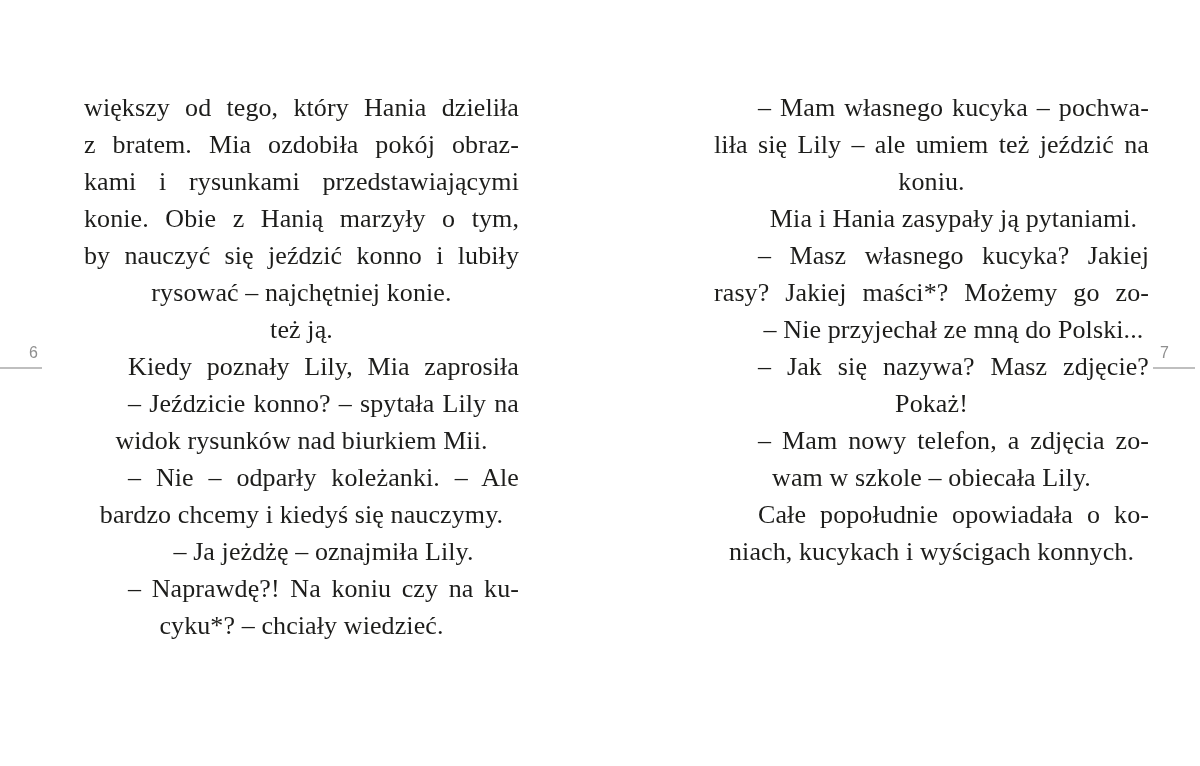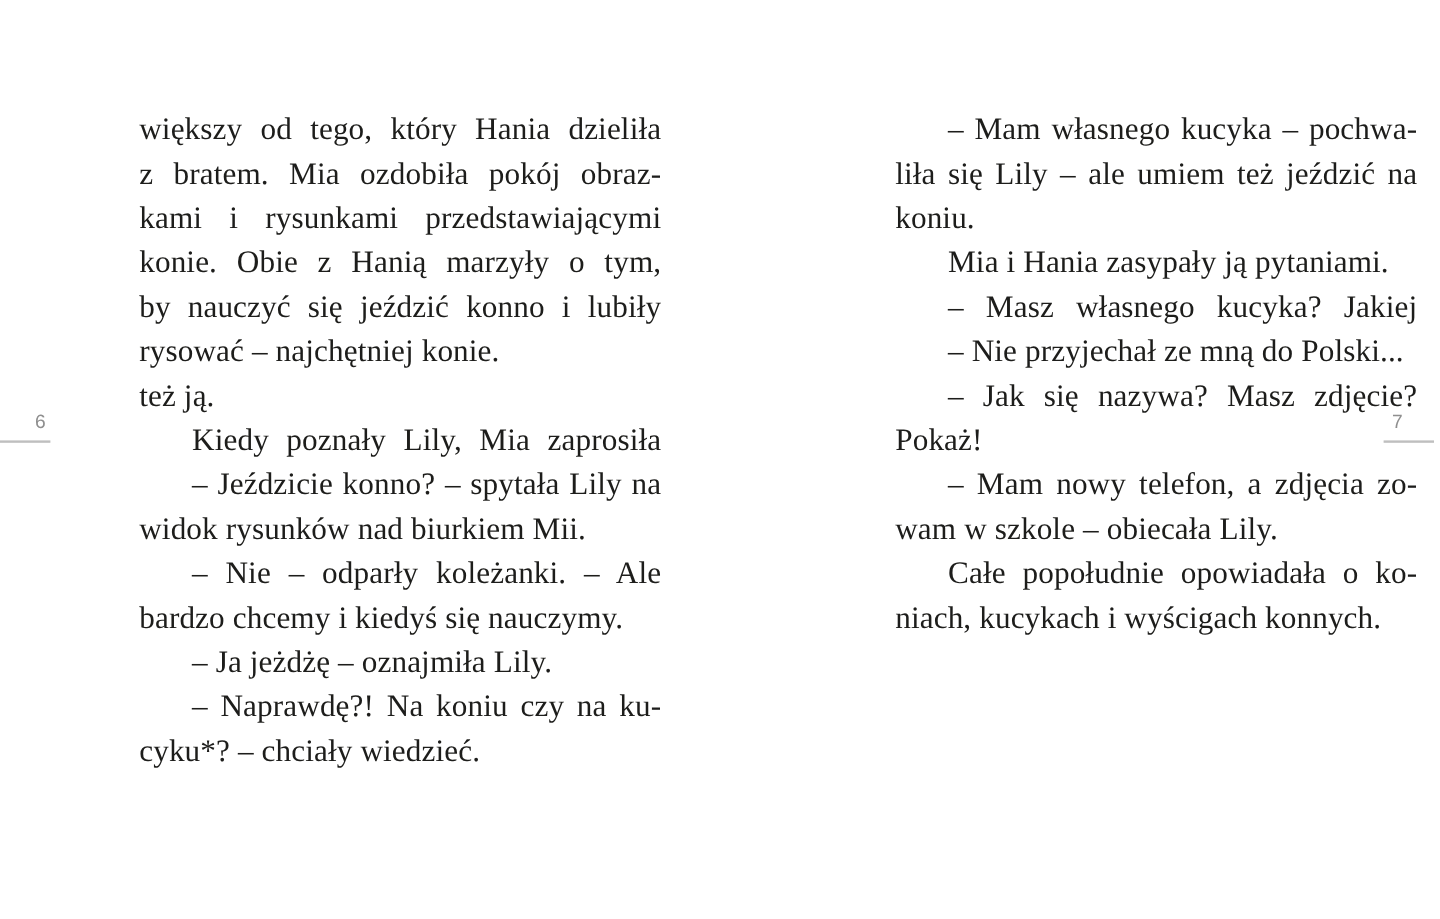--- a/index.html
+++ b/index.html
@@ -20,25 +20,24 @@
     background: #ffffff;
   }
   .page-text {
     position: absolute;
     top: 89px;
     width: 435px;
     font-size: 26px;
     line-height: 37px;
     color: #1d1d1b;
     letter-spacing: 0.1px;
-    margin-left: 32px;
   }
   .page-text--left  { left: 84px;  }
   .page-text--right { left: 714px; }
-  .line { text-align: left; }
+  .line { text-align: center; }
   .line.just {
     text-align: justify;
     text-align-last: justify;
   }
   .line.ind { text-indent: 44px; }
 
   .folio {
     position: absolute;
     top: 343px;
     width: 42px;
@@ -85,20 +84,21 @@
       <div class="line just ind">– Naprawdę?! Na koniu czy na ku-</div>
       <div class="line">cyku*? – chciały wiedzieć.</div>
     </div>
 
   <div class="page-text page-text--right">
       <div class="line just ind">– Mam własnego kucyka – pochwa-</div>
       <div class="line just">liła się Lily – ale umiem też jeździć na</div>
       <div class="line">koniu.</div>
       <div class="line ind">Mia i Hania zasypały ją pytaniami.</div>
       <div class="line just ind">– Masz własnego kucyka? Jakiej</div>
+      <div class="line just">rasy? Jakiej maści*? Możemy go zo-</div>
       <div class="line ind">– Nie przyjechał ze mną do Polski...</div>
       <div class="line just ind">– Jak się nazywa? Masz zdjęcie?</div>
       <div class="line">Pokaż!</div>
       <div class="line just ind">– Mam nowy telefon, a zdjęcia zo-</div>
       <div class="line">wam w szkole – obiecała Lily.</div>
       <div class="line just ind">Całe popołudnie opowiadała o ko-</div>
       <div class="line">niach, kucykach i wyścigach konnych.</div>
     </div>
 
   <div class="folio folio--right">

